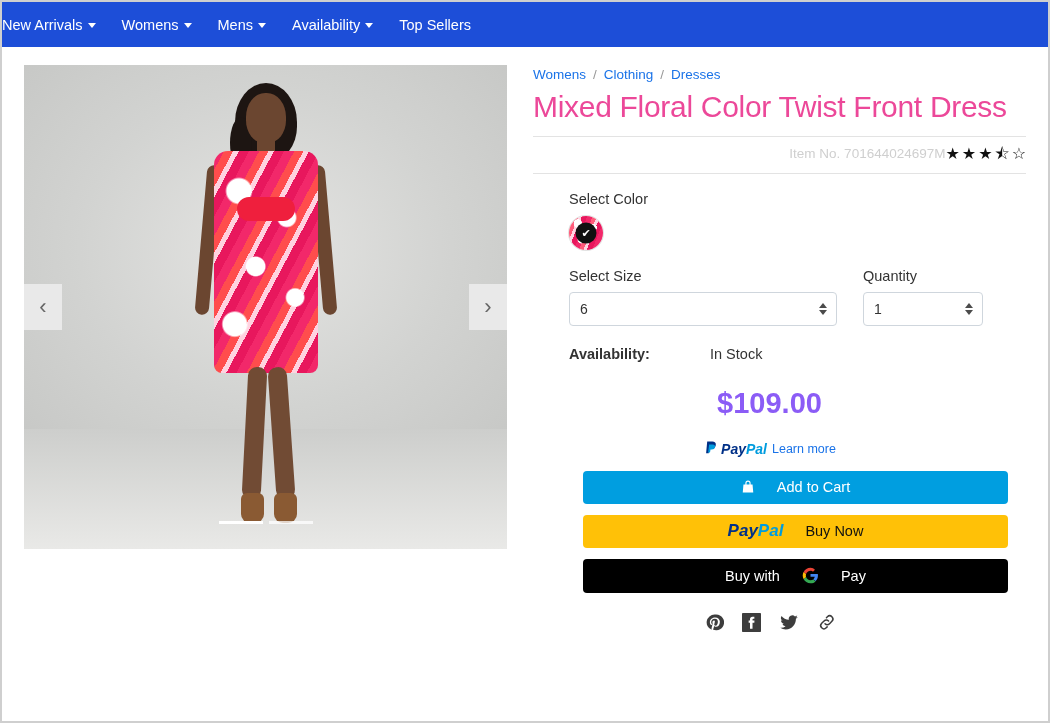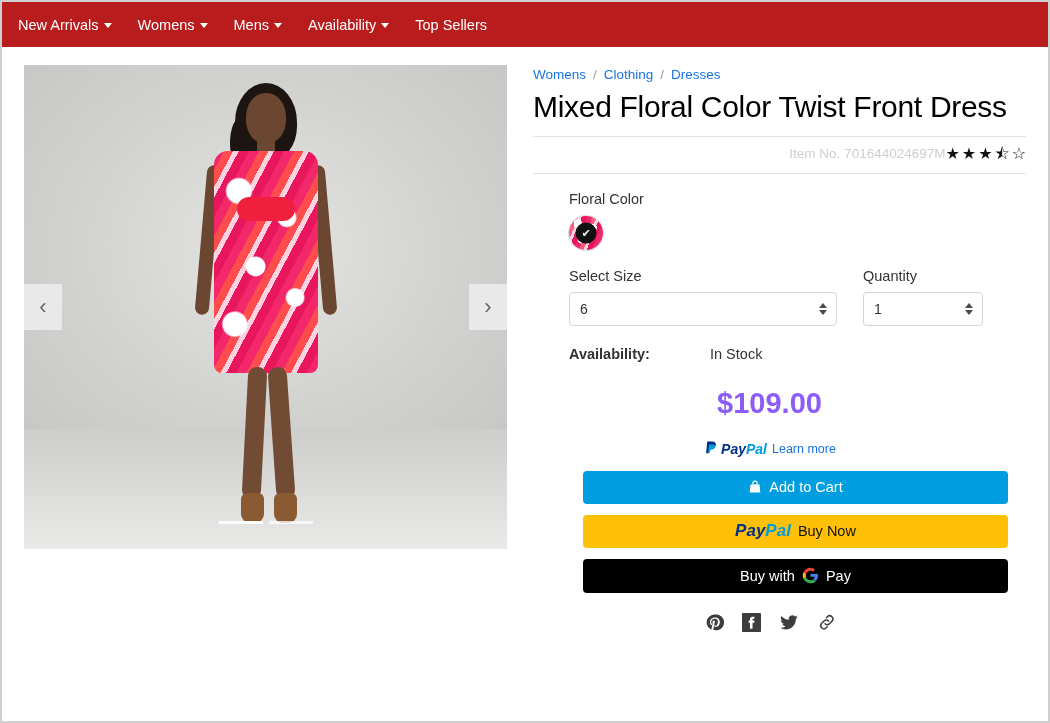--- a/index.html
+++ b/index.html
@@ -16,24 +16,23 @@
     width: 1050px;
     height: 723px;
     background: #ffffff;
     border: 2px solid #cfcfcf;
     overflow: hidden;
   }
 
   
   .navbar {
     height: 45px;
-    background: #b91c1c;
-    display: flex;
-    align-items: center;
-    padding-left: 16px;
+    background: #1d4ed8;
+    display: flex;
+    align-items: center;
     gap: 26px;
   }
   .nav-item {
     color: #ffffff;
     font-size: 14.5px;
     display: flex;
     align-items: center;
     gap: 5px;
     cursor: pointer;
     white-space: nowrap;
@@ -175,21 +174,21 @@
     gap: 7px;
     align-items: center;
     margin-bottom: 8px;
   }
   .breadcrumb a { color: #1a73e8; text-decoration: none; cursor: pointer; }
   .bc-sep { color: #999999; }
 
   .product-title {
     font-size: 30px;
     font-weight: 400;
-    color: #000000;
+    color: #ec4899;
     letter-spacing: -0.3px;
     margin: 0 0 12px 0;
     line-height: 1.12;
   }
   .title-rule { border-top: 1px solid #e3e3e3; }
 
   .meta-row {
     display: flex;
     align-items: center;
     justify-content: flex-end;
@@ -279,21 +278,21 @@
   .pp-glyph .pal { color: #009cde; }
   .learn-more { color: #1a73e8; cursor: pointer; }
 
   .btn-stack { padding: 14px 18px 0 50px; display: flex; flex-direction: column; gap: 11px; }
   .btn {
     height: 33px;
     border-radius: 4px;
     display: flex;
     align-items: center;
     justify-content: center;
-    gap: 7px;
+    gap: 22px;
     font-size: 14.5px;
     cursor: pointer;
     border: none;
     font-family: "Liberation Sans", sans-serif;
   }
   .btn-cart { background: #009ee0; color: #ffffff; }
   .bag-icon { width: 14px; height: 14px; display: inline-block; }
   .btn-paypal { background: #ffc107; color: #111111; }
   .pp-big { font-weight: bold; font-style: italic; font-size: 17px; color: #003087; }
   .pp-big .pal { color: #009cde; }
@@ -386,21 +385,21 @@
         <span class="stars">
           <span>★</span>
           <span>★</span>
           <span>★</span>
           <span>⯪</span>
           <span class="star-empty">☆</span>
         </span>
       </div>
 
       <div class="opt-block">
-        <div class="opt-label">Floral Color</div>
+        <div class="opt-label">Select Color</div>
         <div class="swatch">
           <span class="swatch-check">✔</span>
         </div>
       </div>
 
       <div class="size-qty-row">
         <div class="field-size">
           <div class="field-label">Select Size</div>
           <div class="select-box">
             <span>6</span>

